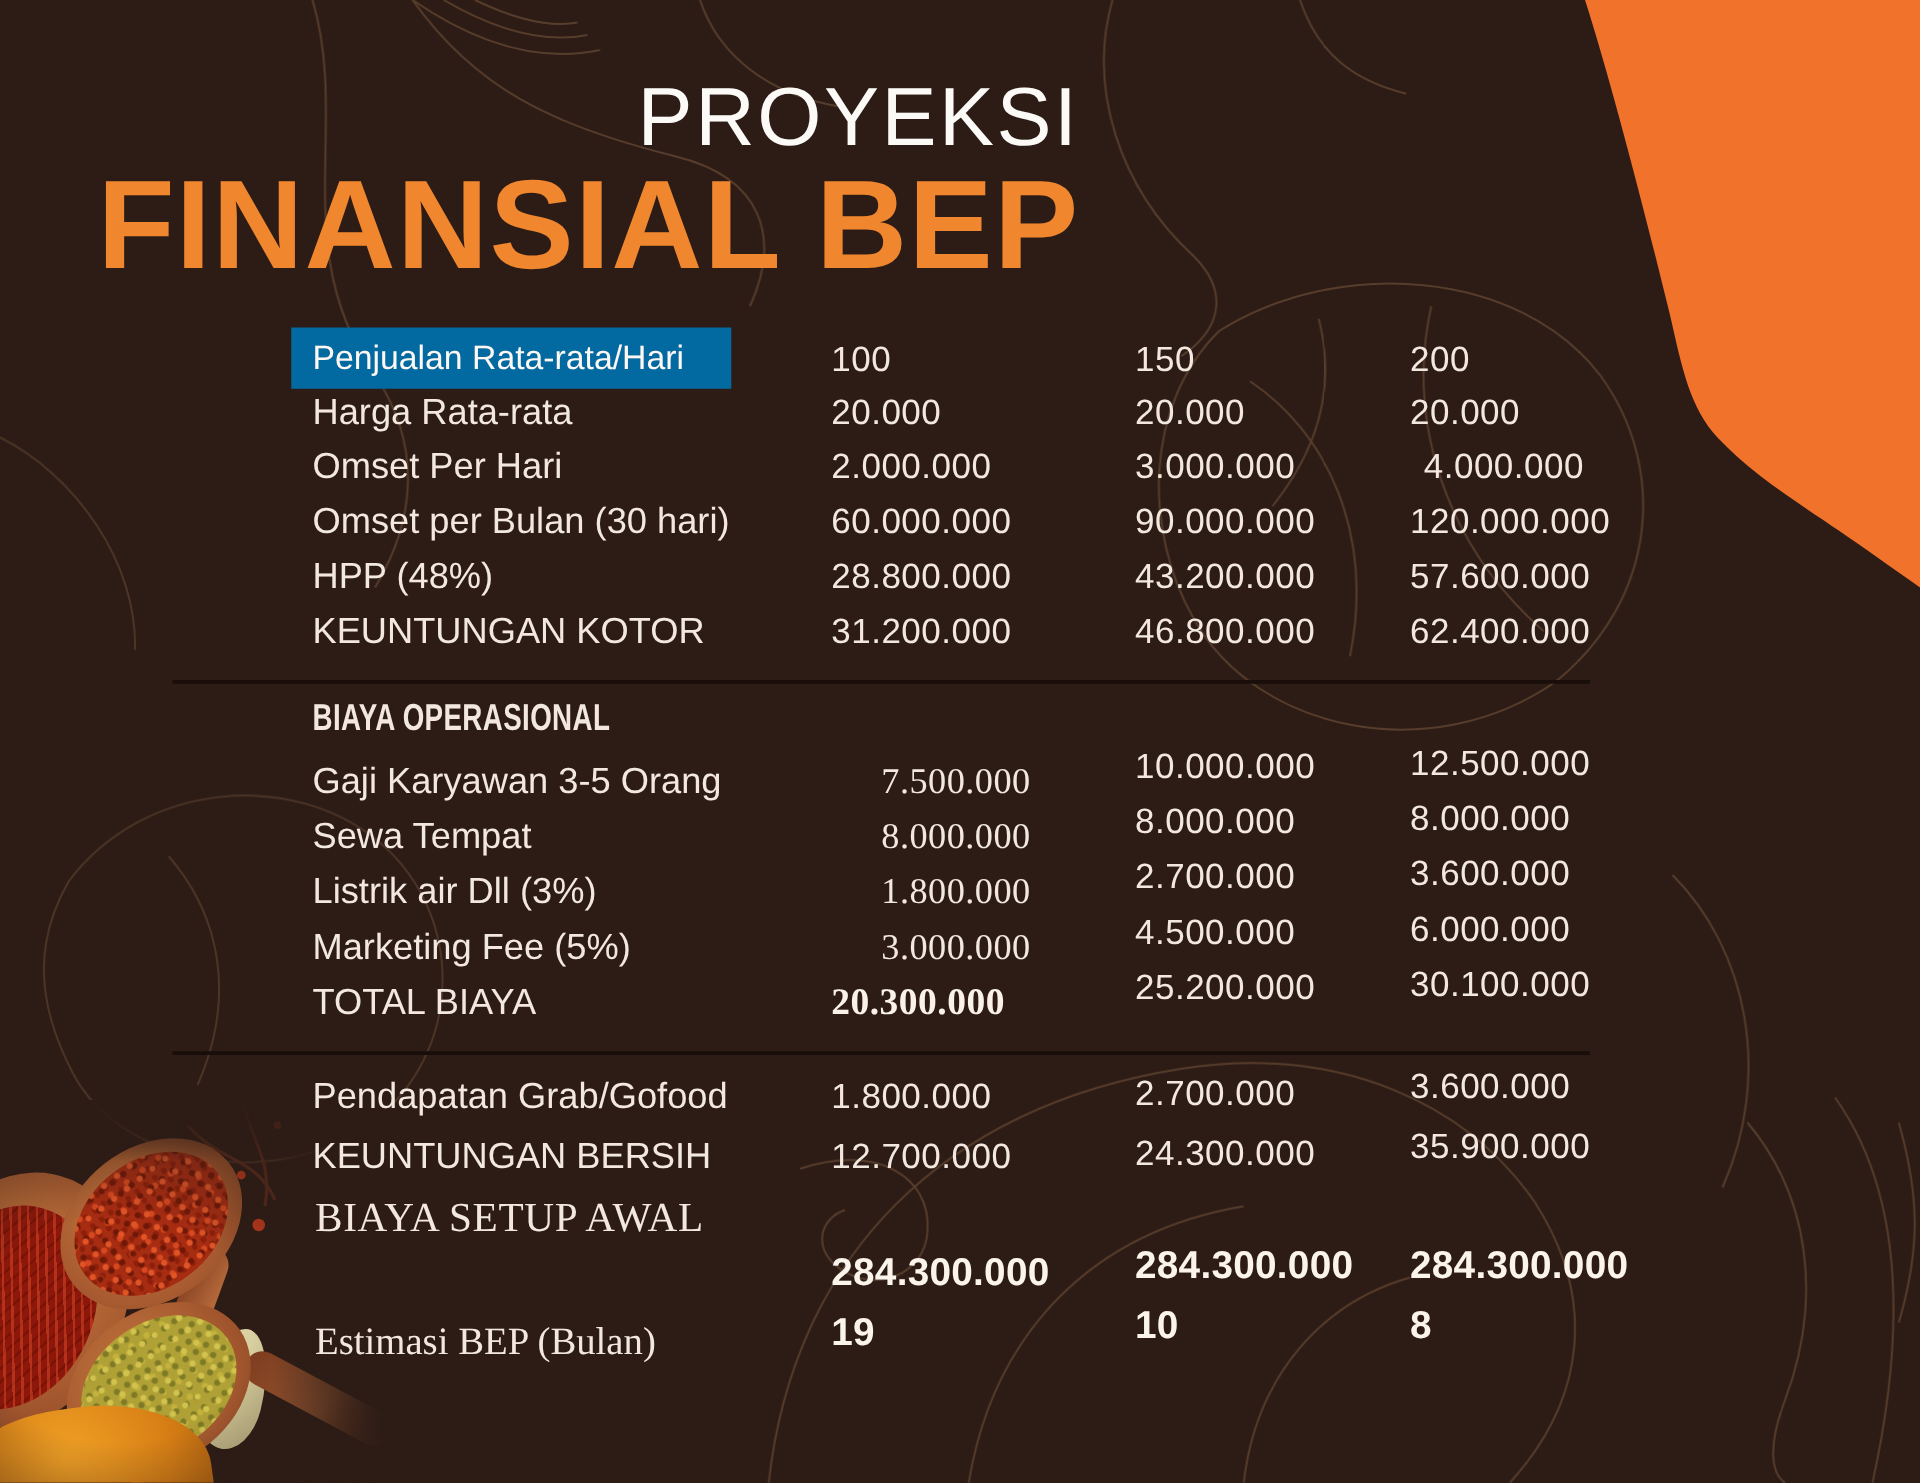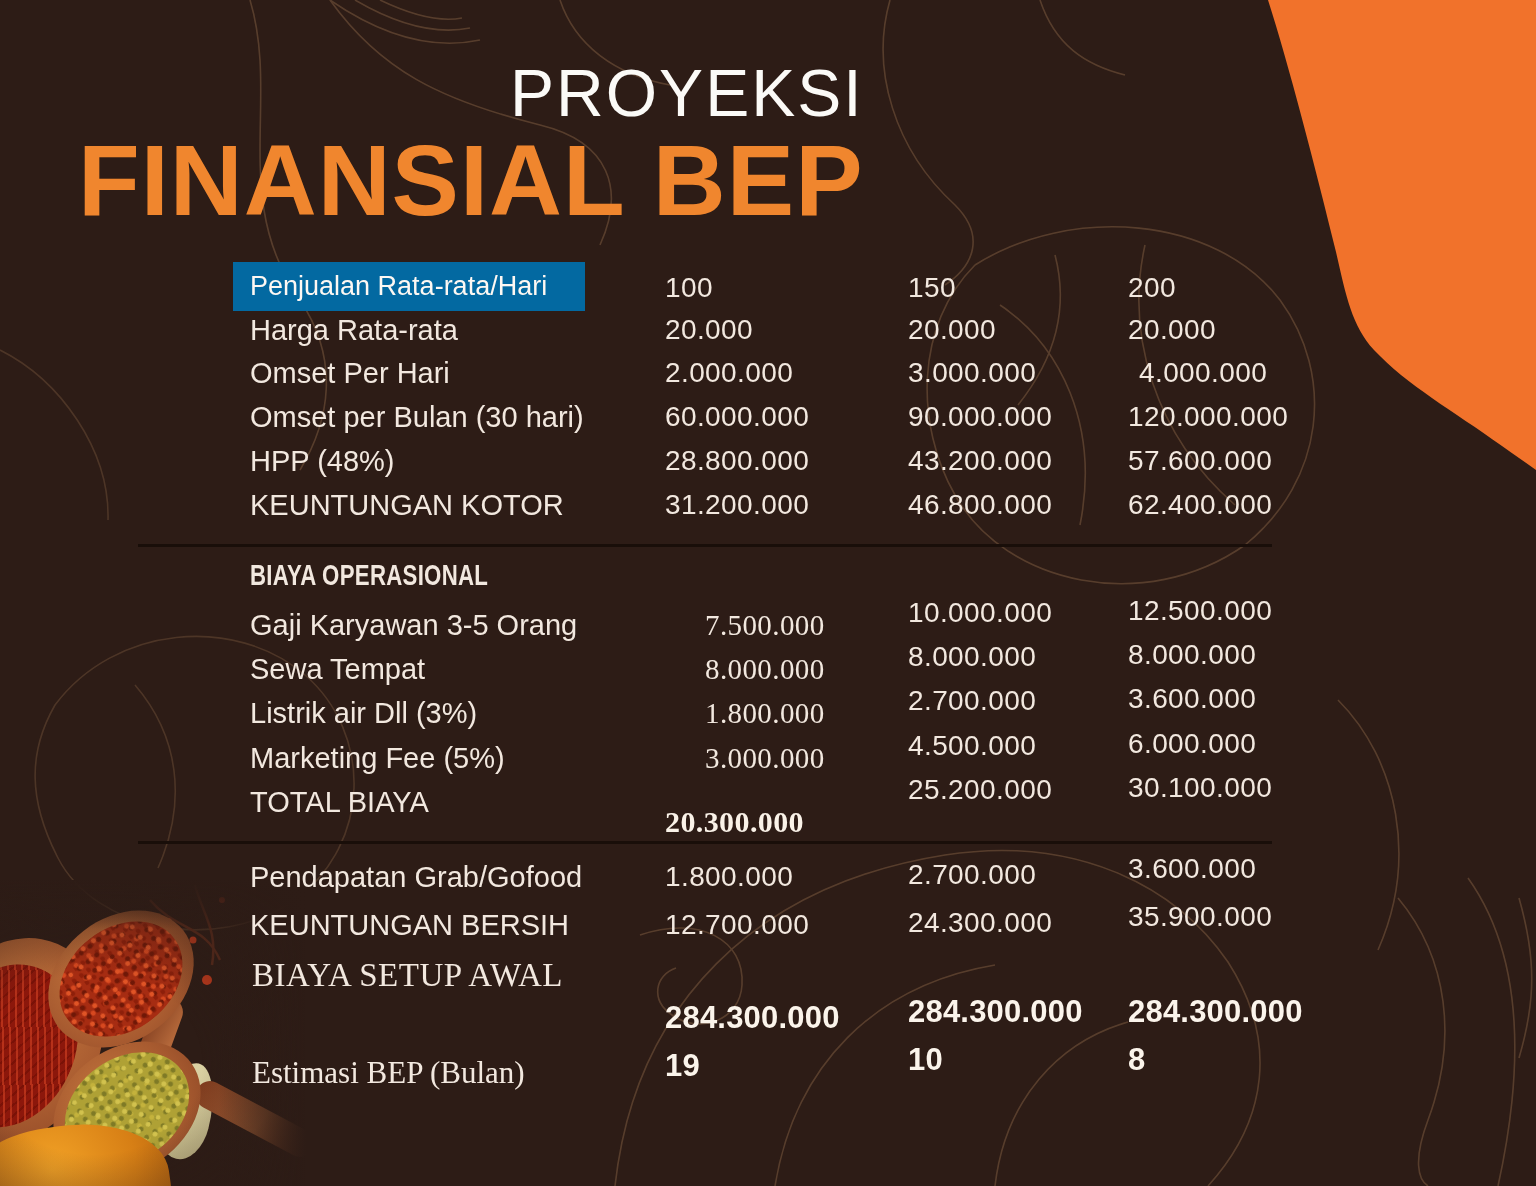--- a/index.html
+++ b/index.html
@@ -166,21 +166,21 @@
       <div class="val" style="left: 1128px; top: 638px;">8.000.000</div>
       <div class="lbl" style="top: 696px;">Listrik air Dll (3%)</div>
       <div class="val serif" style="left: 665px; top: 696px;">1.800.000</div>
       <div class="val" style="left: 908px; top: 684px;">2.700.000</div>
       <div class="val" style="left: 1128px; top: 682px;">3.600.000</div>
       <div class="lbl" style="top: 741px;">Marketing Fee (5%)</div>
       <div class="val serif" style="left: 665px; top: 741px;">3.000.000</div>
       <div class="val" style="left: 908px; top: 729px;">4.500.000</div>
       <div class="val" style="left: 1128px; top: 727px;">6.000.000</div>
       <div class="lbl" style="top: 785px;">TOTAL BIAYA</div>
-      <div class="val boldserif" style="left: 665px; top: 785px; margin-top: 20px;">20.300.000</div>
+      <div class="val boldserif" style="left: 665px; top: 785px;">20.300.000</div>
       <div class="val" style="left: 908px; top: 773px;">25.200.000</div>
       <div class="val" style="left: 1128px; top: 771px;">30.100.000</div>
       <div class="divider" style="top: 841px;"></div>
       <div class="lbl" style="top: 860px;">Pendapatan Grab/Gofood</div>
       <div class="val" style="left: 665px; top: 860px;">1.800.000</div>
       <div class="val" style="left: 908px; top: 858px;">2.700.000</div>
       <div class="val" style="left: 1128px; top: 852px;">3.600.000</div>
       <div class="lbl" style="top: 908px;">KEUNTUNGAN BERSIH</div>
       <div class="val" style="left: 665px; top: 908px;">12.700.000</div>
       <div class="val" style="left: 908px; top: 906px;">24.300.000</div>

